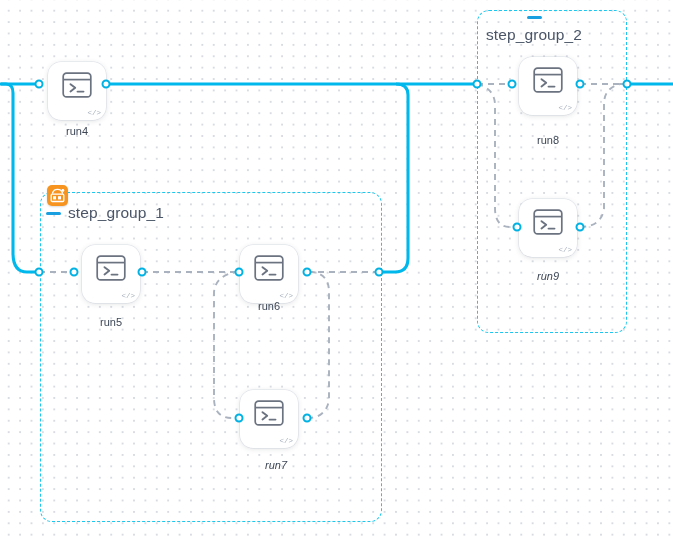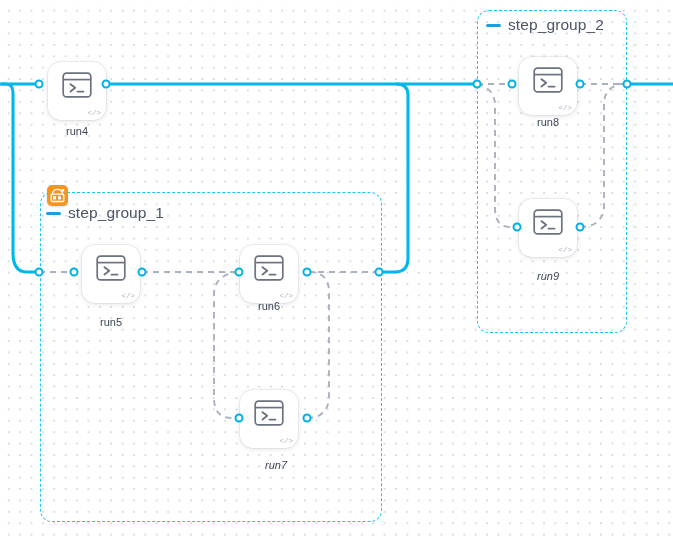--- a/index.html
+++ b/index.html
@@ -161,21 +161,21 @@
     <path class="dashed" d="M 477 84 Q 494 88 495 104 L 495 208 Q 495 227 510 227 L 517 227"></path>
 
     <path class="dashed" d="M 580 227 Q 601 227 604 209 L 604 104 Q 604 88 620 84 L 627 84"></path>
   </svg>
 
   <div class="group-label" style="left:46px; top:204px;justify-content:center;">
     <span class="group-collapse"></span>
     <span class="group-name">step_group_1</span>
   </div>
 
-  <div class="group-label" style="left:486px; top:16px;">
+  <div class="group-label" style="left:486px; top:16px;flex-direction:column;">
     <span class="group-collapse"></span>
     <span class="group-name">step_group_2</span>
   </div>
 
   <div class="agent-badge" style="left:47px; top:185px;">
     <svg width="21" height="21" viewBox="0 0 21 21">
       <path d="M5.5 8.2 C6.2 5.6 8.2 4.3 10.5 4.3 C12.8 4.3 14.8 5.6 15.5 8.2" fill="none" stroke="#ffffff" stroke-width="1.3" stroke-linecap="round"></path>
       <circle cx="15.9" cy="5.4" r="1.35" fill="#ffffff"></circle>
       <rect x="4.2" y="9.1" width="12.6" height="7.4" rx="1.1" fill="none" stroke="#ffffff" stroke-width="1.3"></rect>
       <rect x="6.0" y="11.2" width="3.0" height="3.2" fill="#ffffff"></rect>
@@ -239,21 +239,21 @@
     <span class="term">
       <svg width="30" height="26" viewBox="0 0 30 26">
         <rect x="1.2" y="1.2" width="27.6" height="23.6" rx="3.4" fill="#ffffff" stroke="#6b7280" stroke-width="1.7"></rect>
         <line x1="1.2" y1="7.6" x2="28.8" y2="7.6" stroke="#6b7280" stroke-width="1.7"></line>
         <polyline points="8.5,12.2 13.2,15.8 8.5,19.4" fill="none" stroke="#6b7280" stroke-width="1.9" stroke-linecap="round" stroke-linejoin="round"></polyline>
         <line x1="15.5" y1="19.6" x2="21.5" y2="19.6" stroke="#6b7280" stroke-width="1.9" stroke-linecap="round"></line>
       </svg>
     </span>
     <span class="codetag">&lt;/&gt;</span>
   </div>
-  <div class="node-label" style="left:548px; top:116px;">run8</div>
+  <div class="node-label" style="left:548px; top:134px;">run8</div>
 
   <div class="node" style="left:519px; top:199px;">
     <span class="term">
       <svg width="30" height="26" viewBox="0 0 30 26">
         <rect x="1.2" y="1.2" width="27.6" height="23.6" rx="3.4" fill="#ffffff" stroke="#6b7280" stroke-width="1.7"></rect>
         <line x1="1.2" y1="7.6" x2="28.8" y2="7.6" stroke="#6b7280" stroke-width="1.7"></line>
         <polyline points="8.5,12.2 13.2,15.8 8.5,19.4" fill="none" stroke="#6b7280" stroke-width="1.9" stroke-linecap="round" stroke-linejoin="round"></polyline>
         <line x1="15.5" y1="19.6" x2="21.5" y2="19.6" stroke="#6b7280" stroke-width="1.9" stroke-linecap="round"></line>
       </svg>
     </span>

